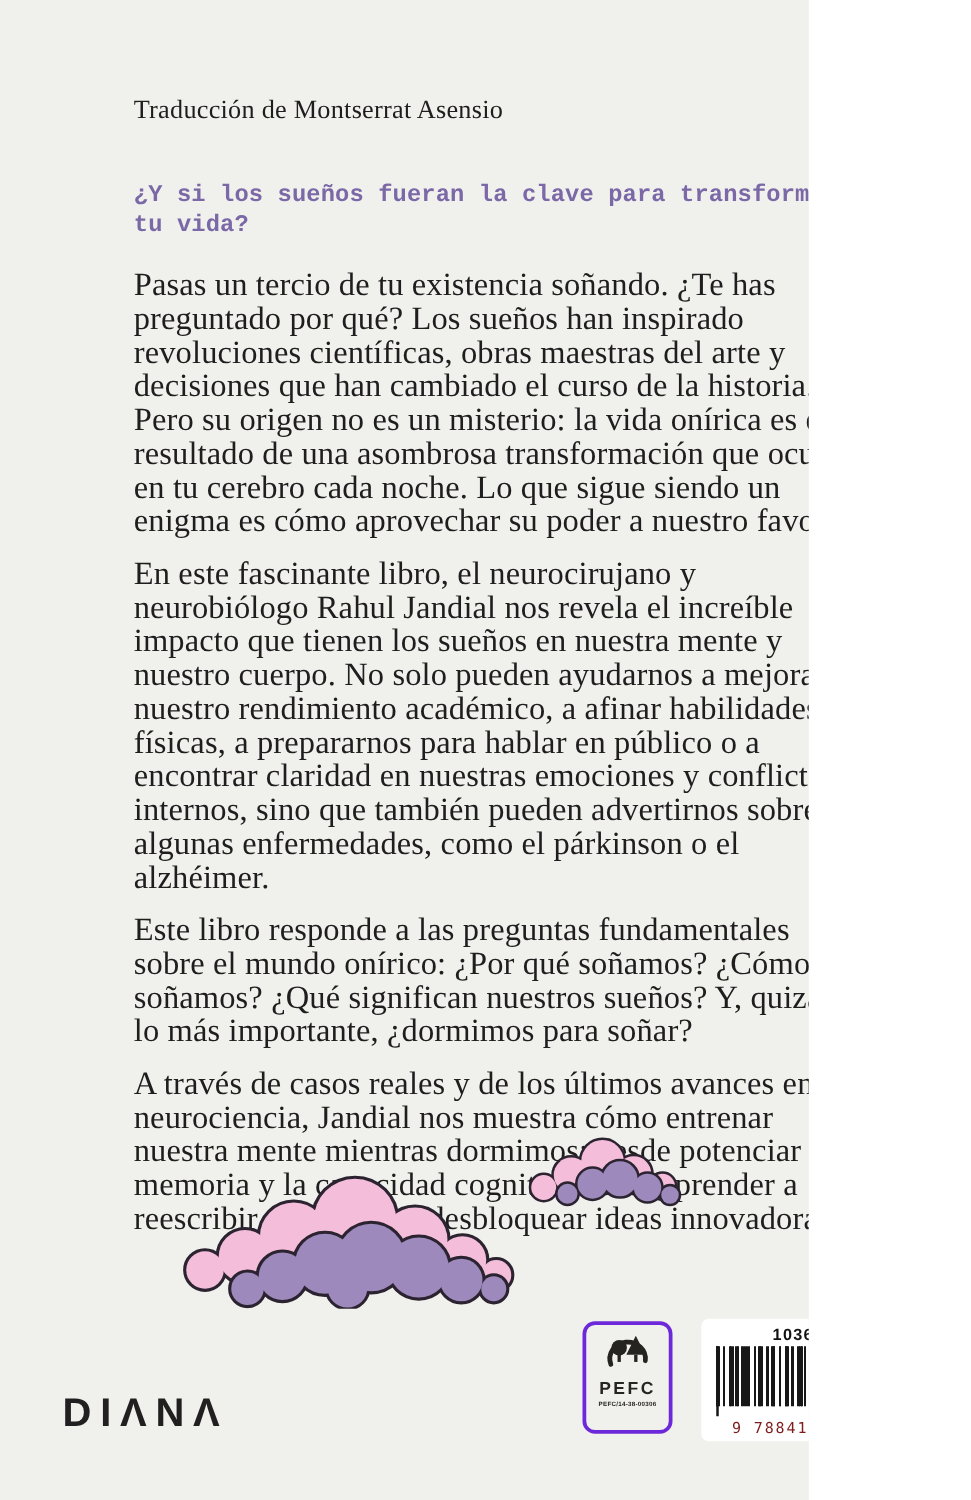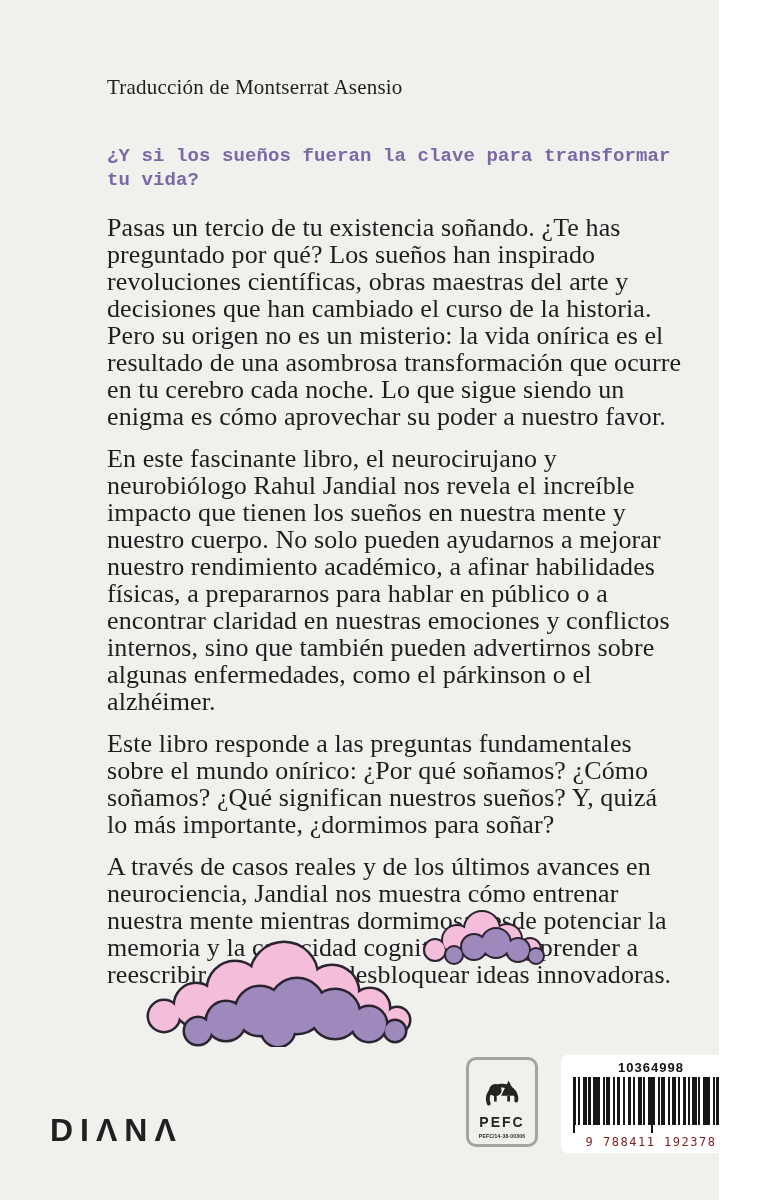--- a/index.html
+++ b/index.html
@@ -9,21 +9,21 @@
     --cloud-pink:#f4bedb;
     --cloud-purple:#9d89bc;
     --outline:#2b2330;
     --barcode-bg:#ffffff;
     --bar:#171717;
   }
   *{margin:0;padding:0;box-sizing:border-box;}
   html,body{width:777px;}
   body{font-family:"Liberation Serif","DejaVu Serif",serif;}
   .page{
-    position:relative;width:719px;height:1200px;background:var(--bg);overflow:hidden;
+    position:relative;width:647px;height:1200px;background:var(--bg);overflow:hidden;
   }
   .text-block{
     position:absolute;left:107px;top:74px;width:576px;
   }
   .translator{
     font-size:21px;line-height:26px;color:var(--ink);letter-spacing:.2px;
     margin-bottom:44px;
   }
   .tagline{
     font-family:Liberation Mono, monospace;
@@ -43,23 +43,23 @@
   use.fill-purple{fill:var(--cloud-purple);stroke:none;}
   .cloud-small use.stroke-pink,.cloud-small use.stroke-purple{stroke-width:4px;}
 
   .publisher-logo{
     position:absolute;left:50px;top:1112px;
     font-family:"Liberation Sans","DejaVu Sans",sans-serif;
     font-size:32px;font-weight:700;letter-spacing:7px;color:#221f21;
   }
   .pefc-badge{
     position:absolute;left:466px;top:1057px;width:72px;height:90px;
-    border:3px solid #a3a3a3;border-radius:10px;
+    border:3px solid #6d28d9;border-radius:10px;
     display:flex;flex-direction:column;align-items:center;
-    padding-top:14px;background:transparent;
+    padding-top:2px;background:transparent;
   }
   .pefc-badge svg{display:block;}
   .pefc-label{
     font-family:"Liberation Sans","DejaVu Sans",sans-serif;
     font-size:14px;font-weight:700;letter-spacing:2px;color:#262420;margin-top:2px;
   }
   .pefc-code{
     font-family:"Liberation Sans","DejaVu Sans",sans-serif;
     font-size:5px;font-weight:700;color:#262420;margin-top:3px;letter-spacing:.2px;
   }

